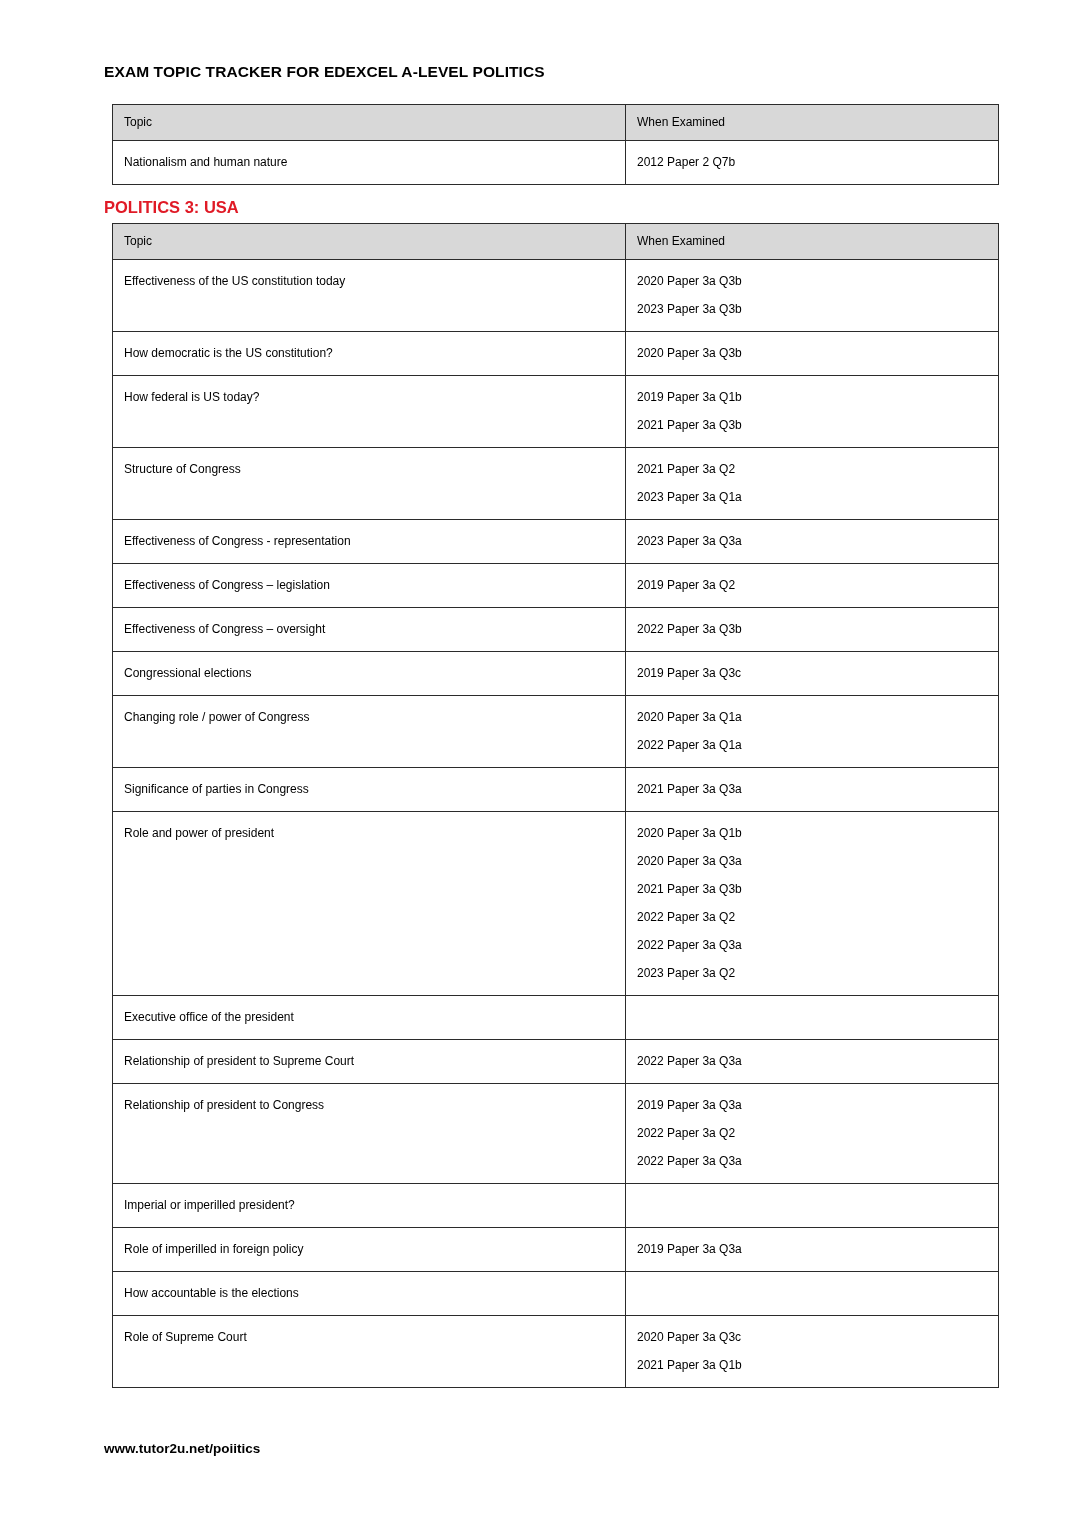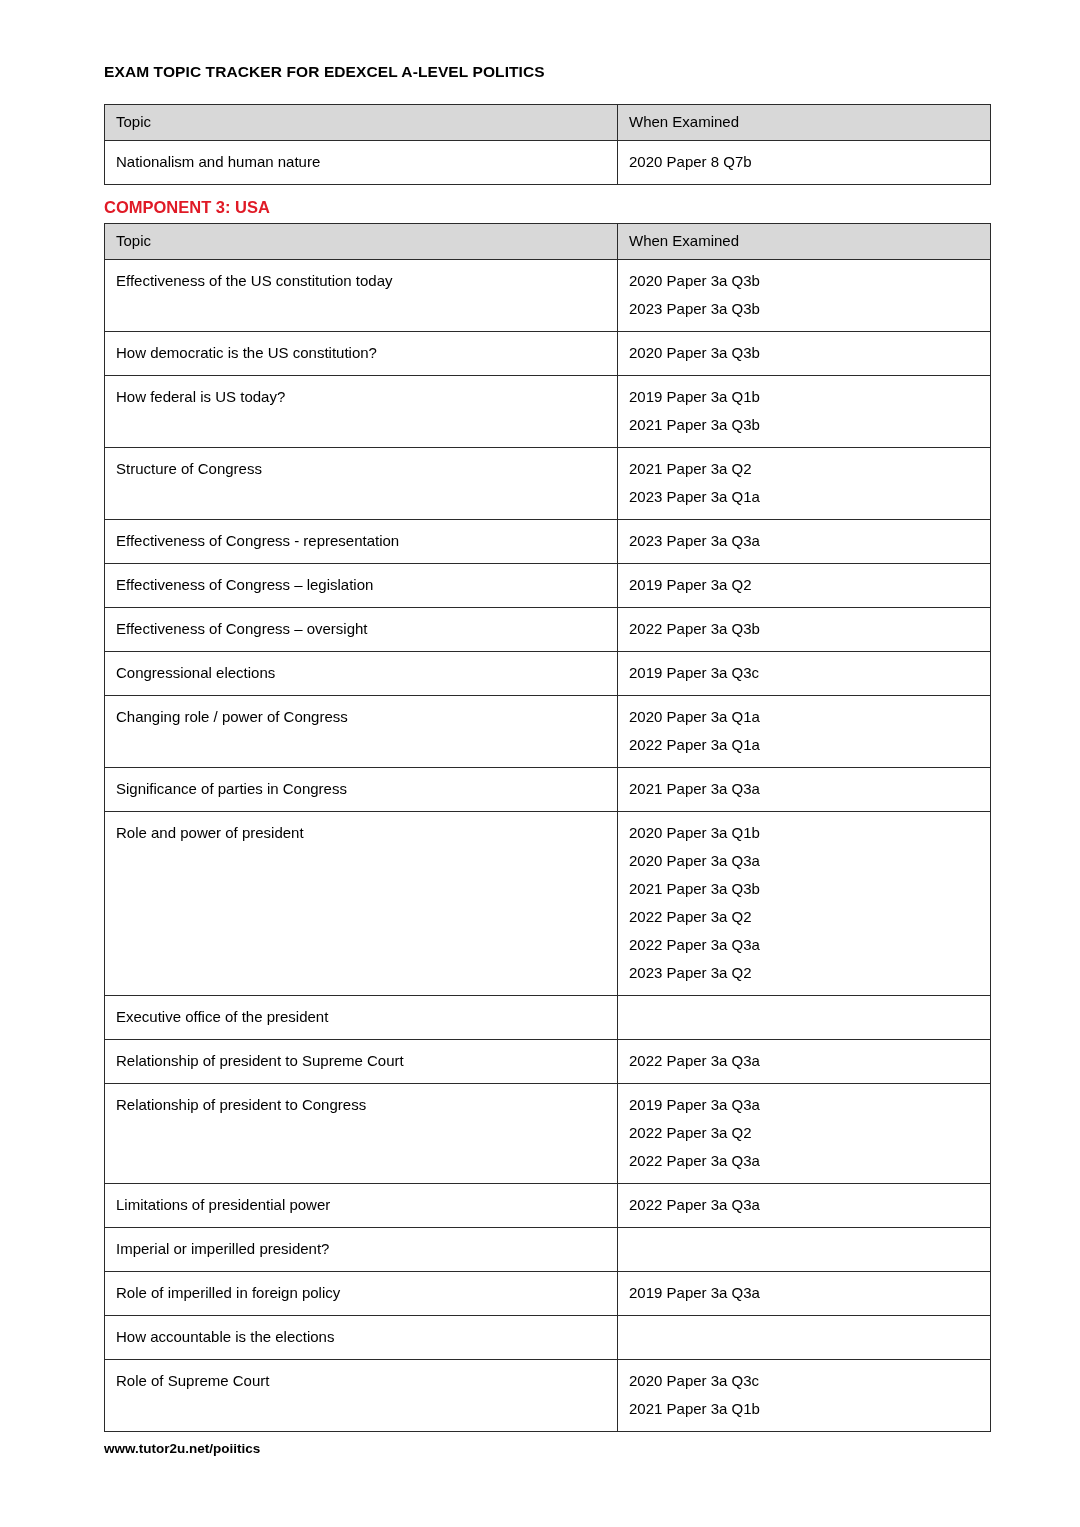--- a/index.html
+++ b/index.html
@@ -27,25 +27,25 @@
     left: 104px;
     top: 62px;
     font-size: 15.5px;
     font-weight: bold;
     letter-spacing: 0.1px;
     line-height: 20px;
     white-space: nowrap;
   }
   .tracker-table {
     position: absolute;
-    left: 104px;
+    left: 112px;
     width: 886px;
     border-collapse: collapse;
     table-layout: fixed;
-    font-size: 15px;
+    font-size: 12px;
     border-radius: 17px;
   }
   .tracker-table col.c-topic { width: 513px; }
   .tracker-table col.c-when  { width: 373px; }
 
   .tracker-table th,
   .tracker-table td {
     border: 1.6px solid #2b2b2b;
     padding: 7px 10px 8px 11px;
     vertical-align: top;
@@ -102,26 +102,26 @@
       <tr>
         <th style="background: rgb(216, 216, 216); border-color: rgb(43, 43, 43);">Topic</th>
         <th style="background: rgb(216, 216, 216); border-color: rgb(43, 43, 43);">When Examined</th>
       </tr>
     </thead>
     <tbody>
         <tr>
           <td style="border-color: rgb(43, 43, 43);">
             <span class="topic-text">Nationalism and human nature</span>
           </td>
-          <td style="border-color: rgb(43, 43, 43);"><span class="cell-lines"><span class="ln">2020 Paper 8 Q7b</span></span></td>
+          <td style="border-color: rgb(43, 43, 43);"><span class="cell-lines"><span class="ln">2012 Paper 2 Q7b</span></span></td>
         </tr>
       </tbody>
   </table>
 
-  <div class="section-heading" style="color: rgb(224, 26, 38);">COMPONENT 3: USA</div>
+  <div class="section-heading" style="color: rgb(224, 26, 38);">POLITICS 3: USA</div>
 
   <table class="tracker-table" id="table-usa">
     <colgroup>
         <col class="c-topic">
         <col class="c-when">
       </colgroup>
     <thead>
       <tr>
         <th style="background: rgb(216, 216, 216); border-color: rgb(43, 43, 43);">Topic</th>
         <th style="background: rgb(216, 216, 216); border-color: rgb(43, 43, 43);">When Examined</th>
@@ -207,26 +207,20 @@
           <td style="border-color: rgb(43, 43, 43);"><span class="cell-lines"><span class="ln">2022 Paper 3a Q3a</span></span></td>
         </tr>
         <tr>
           <td style="border-color: rgb(43, 43, 43);">
             <span class="topic-text">Relationship of president to Congress</span>
           </td>
           <td style="border-color: rgb(43, 43, 43);"><span class="cell-lines"><span class="ln">2019 Paper 3a Q3a</span><span class="ln">2022 Paper 3a Q2</span><span class="ln">2022 Paper 3a Q3a</span></span></td>
         </tr>
         <tr>
           <td style="border-color: rgb(43, 43, 43);">
-            <span class="topic-text">Limitations of presidential power</span>
-          </td>
-          <td style="border-color: rgb(43, 43, 43);"><span class="cell-lines"><span class="ln">2022 Paper 3a Q3a</span></span></td>
-        </tr>
-        <tr>
-          <td style="border-color: rgb(43, 43, 43);">
             <span class="topic-text">Imperial or imperilled president?</span>
           </td>
           <td style="border-color: rgb(43, 43, 43);"><span class="cell-lines"></span></td>
         </tr>
         <tr>
           <td style="border-color: rgb(43, 43, 43);">
             <span class="topic-text">Role of imperilled in foreign policy</span>
           </td>
           <td style="border-color: rgb(43, 43, 43);"><span class="cell-lines"><span class="ln">2019 Paper 3a Q3a</span></span></td>
         </tr>

